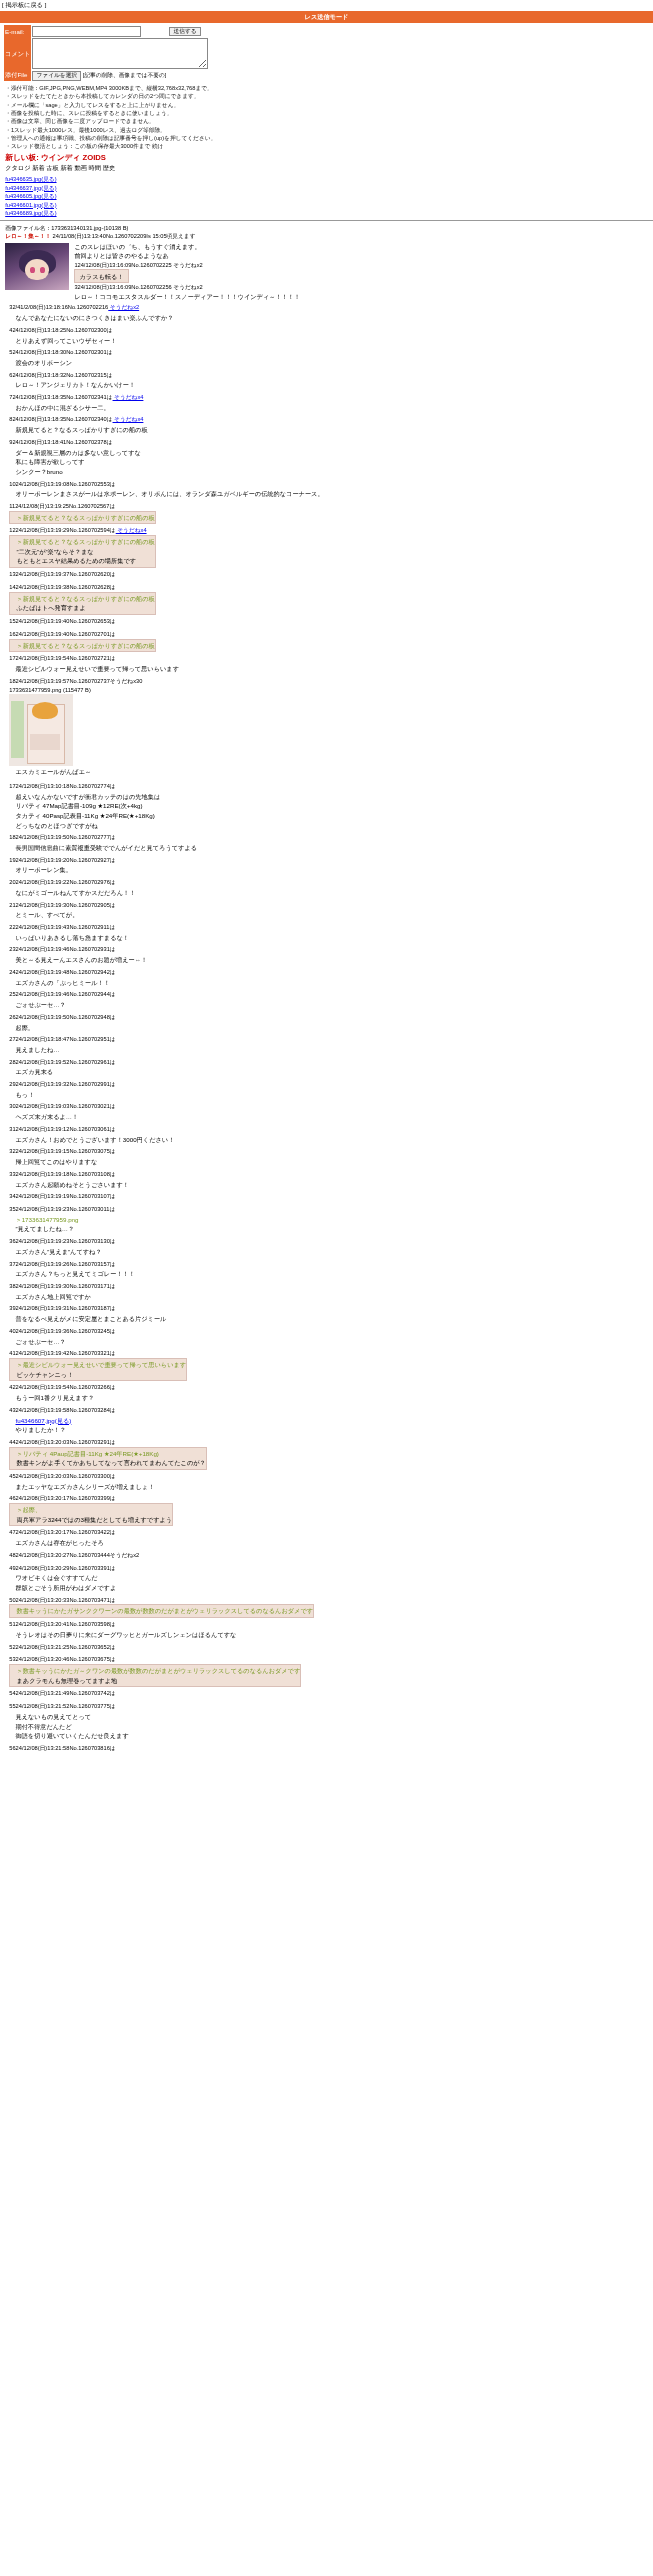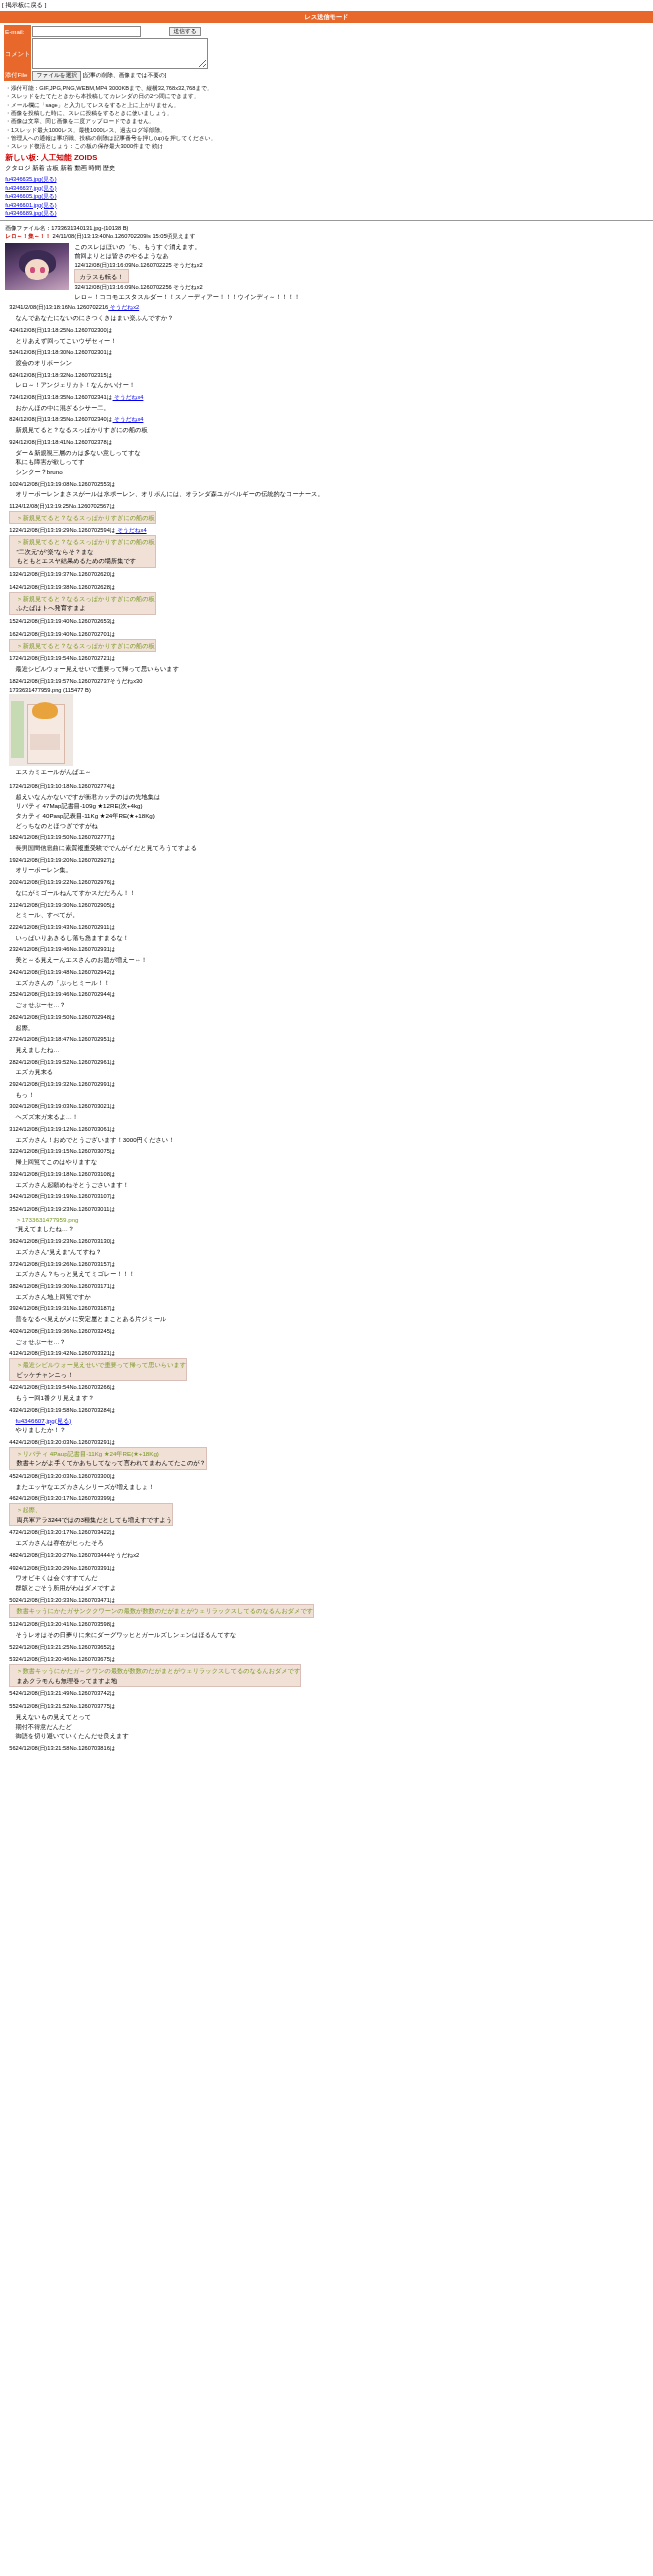--- a/index.html
+++ b/index.html
@@ -79,21 +79,21 @@
   <div>・添付可能：GIF,JPG,PNG,WEBM,MP4  3000KBまで、縦横32,768x32,768まで。</div>
   <div>・スレッドをたてたときから本投稿してカレンダの日の2つ間にできます。</div>
   <div>・メール欄に「sage」と入力してレスをすると上に上がりません。</div>
   <div>・画像を投稿した時に、スレに投稿をするときに使いましょう。</div>
   <div>・画像は文章、同じ画像を二度アップロードできません。</div>
   <div>・1スレッド最大1000レス。最後1000レス、過去ログ等部除。</div>
   <div>・管理人への通報は事項職、投稿の削除は記事番号を押し(up)を押してください。</div>
   <div>・スレッド復活としょう：この板の保存最大3000件まで 続け</div>
 </div>
 
-<div class="newai"><span class="big">新しい板: 人工知能 ZOIDS</span></div>
+<div class="newai"><span class="big">新しい板: ウインディ ZOIDS</span></div>
 <div class="cats">クタロジ 新着 古板 新着 動画 時間 歴史</div>
 
 <div class="del-list">
   <div><a>fu4346635.jpg(見る)</a></div>
   <div><a>fu4346637.jpg(見る)</a></div>
   <div><a>fu4346605.jpg(見る)</a></div>
   <div><a>fu4346601.jpg(見る)</a></div>
   <div><a>fu4346689.jpg(見る)</a></div>
 </div>
 

